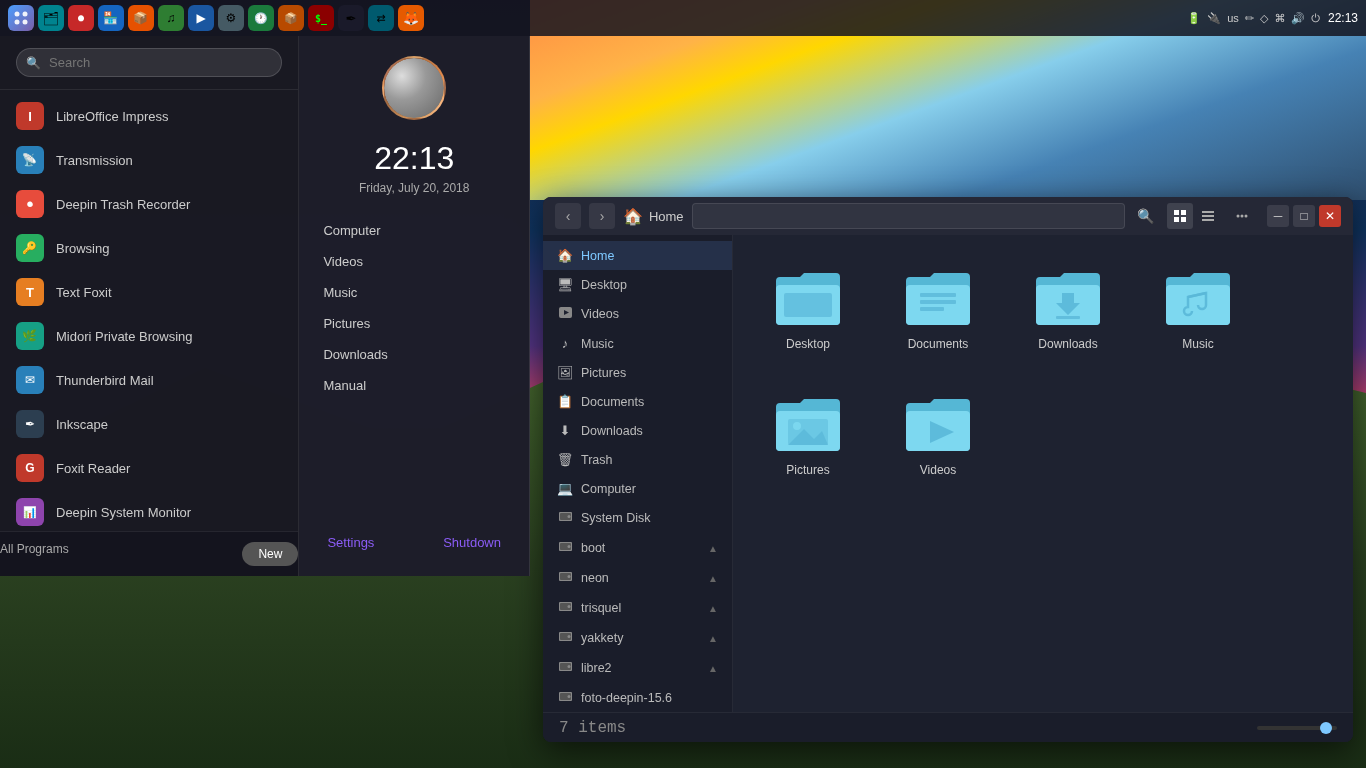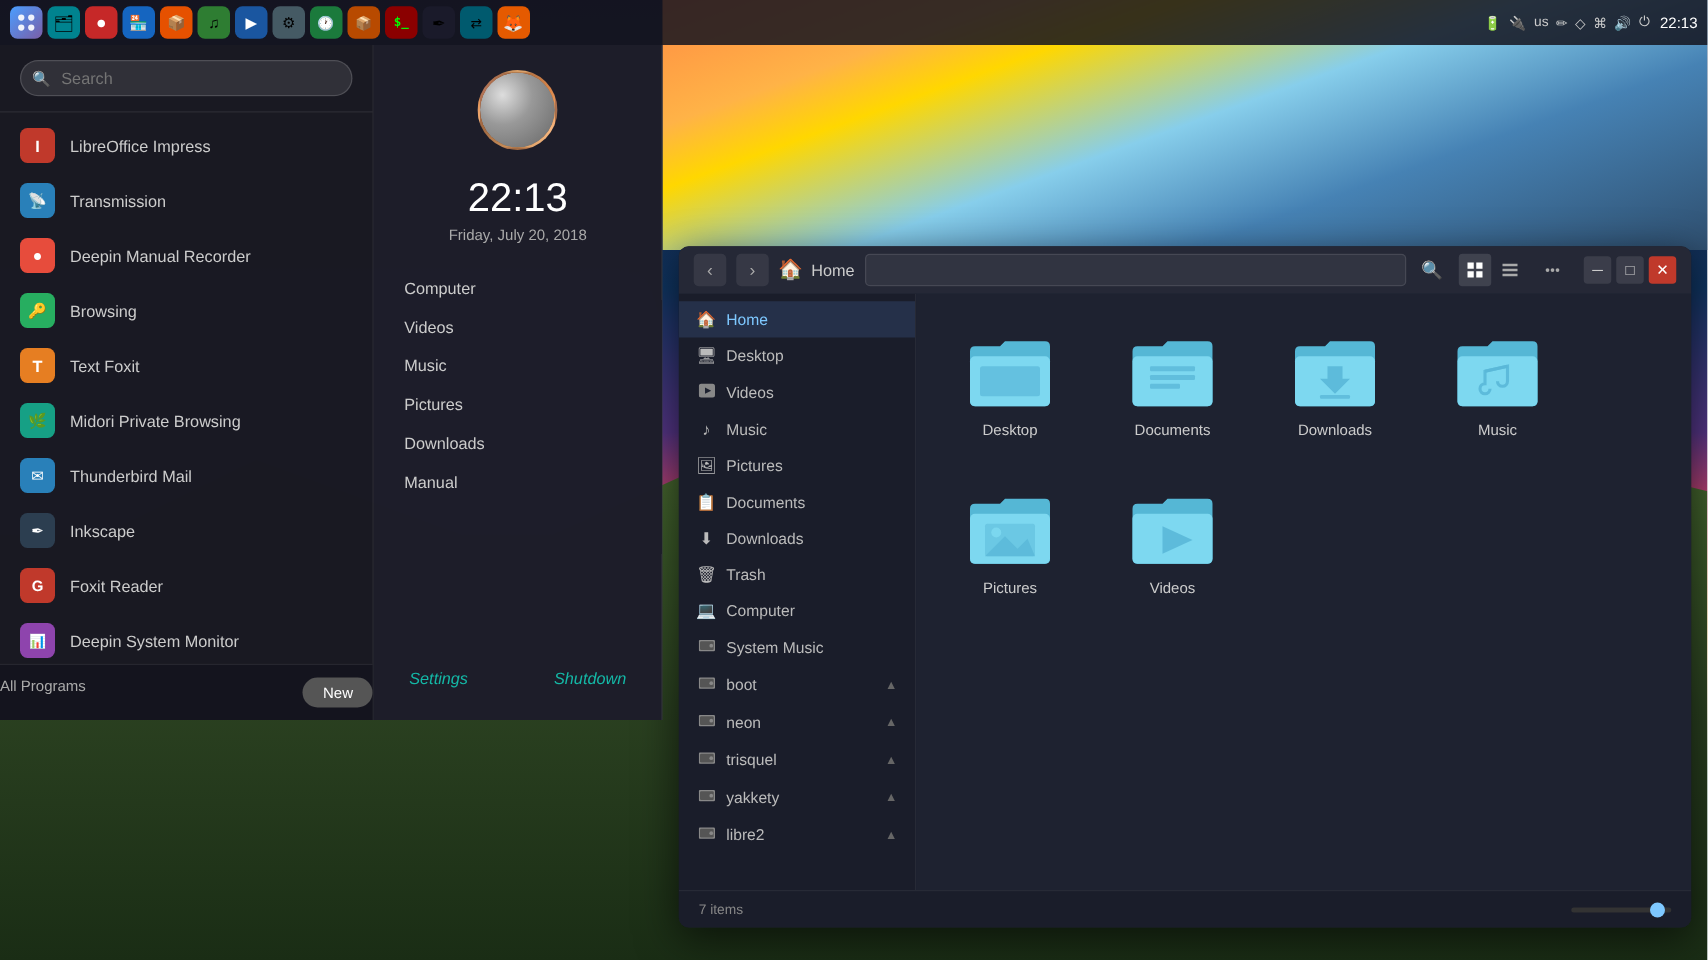--- a/index.html
+++ b/index.html
@@ -117,22 +117,22 @@
     .menu-nav { width: 100%; }
     .menu-nav-item {
       color: #ccc; font-size: 13px; padding: 8px 8px; cursor: pointer;
       border-radius: 4px;
     }
     .start-actions {
       margin-top: auto; width: 100%;
       display: flex; justify-content: space-between; padding-top: 20px;
     }
     .start-action-btn {
-      background: none; border: none; color: #14b8a6; font-size: 13px; cursor: pointer;
-      padding: 6px 12px; border-radius: 4px; font-style: italic;
+      background: none; border: none; color: #8b5cf6; font-size: 13px; cursor: pointer;
+      padding: 6px 12px; border-radius: 4px;
     }
 
     
     .file-manager {
       position: absolute; top: 197px; left: 543px; width: 810px; height: 545px;
       background: #1e2230; border-radius: 8px;
       box-shadow: 0 8px 32px rgba(0,0,0,0.6);
       display: flex; flex-direction: column; z-index: 150;
       overflow: hidden;
     }
@@ -211,21 +211,21 @@
       width: 110px; cursor: pointer; padding: 10px 8px; border-radius: 6px;
     }
     .folder-icon-wrap { position: relative; width: 72px; height: 64px; margin-bottom: 8px; }
     .folder-svg { width: 100%; height: 100%; }
     .fm-folder-label { color: #ccc; font-size: 12px; text-align: center; }
 
     
     .fm-statusbar {
       height: 30px; background: #1a1d2a; border-top: 1px solid rgba(255,255,255,0.06);
       display: flex; align-items: center; justify-content: space-between;
-      padding: 0 16px; color: #888; font-size: 11px; flex-shrink: 0;
+      padding: 0 16px; color: #888; font-size: 16px; flex-shrink: 0; font-family: Liberation Mono, monospace;
     }
     .fm-zoom { display: flex; align-items: center; gap: 6px; }
     .fm-zoom-slider {
       width: 80px; height: 4px; background: #333; border-radius: 2px;
       position: relative;
     }
     .fm-zoom-thumb {
       position: absolute; top: -4px; right: 5px;
       width: 12px; height: 12px; background: #7ec8ff; border-radius: 50%;
     }
@@ -334,21 +334,21 @@
       <div class="app-item">
         <div class="app-icon-box" style="background:#2980b9;">
             <span style="color:#fff;font-size:12px;">📡</span>
           </div>
         <span>Transmission</span>
       </div>
       <div class="app-item">
         <div class="app-icon-box" style="background:#e74c3c;">
             <span style="color:#fff;font-size:12px;">⏺</span>
           </div>
-        <span>Deepin Manual Recorder</span>
+        <span>Deepin Trash Recorder</span>
       </div>
       <div class="app-item">
         <div class="app-icon-box" style="background:#27ae60;">
             <span style="color:#fff;font-size:12px;">🔑</span>
           </div>
         <span>Browsing</span>
       </div>
       <div class="app-item">
         <div class="app-icon-box" style="background:#e67e22;">
             <span style="color:#fff;font-size:13px;font-weight:bold;">T</span>
@@ -501,21 +501,21 @@
         <span>Computer</span>
       </div>
       <div class="fm-sidebar-item">
         <span class="si-icon">
           <svg width="13" height="13" viewBox="0 0 13 13">
               <rect x="0" y="2" width="13" height="9" rx="1" fill="#888"></rect>
               <rect x="1" y="3" width="11" height="7" rx="1" fill="#555"></rect>
               <circle cx="10" cy="6.5" r="1.5" fill="#888"></circle>
             </svg>
         </span>
-        <span>System Music</span>
+        <span>System Disk</span>
       </div>
       <div class="fm-sidebar-item">
         <span class="si-icon">
           <svg width="13" height="13" viewBox="0 0 13 13">
               <rect x="0" y="2" width="13" height="9" rx="1" fill="#888"></rect>
               <rect x="1" y="3" width="11" height="7" rx="1" fill="#555"></rect>
               <circle cx="10" cy="6.5" r="1.5" fill="#888"></circle>
             </svg>
         </span>
         <span>boot</span>
@@ -557,20 +557,30 @@
       <div class="fm-sidebar-item">
         <span class="si-icon">
           <svg width="13" height="13" viewBox="0 0 13 13">
               <rect x="0" y="2" width="13" height="9" rx="1" fill="#888"></rect>
               <rect x="1" y="3" width="11" height="7" rx="1" fill="#555"></rect>
               <circle cx="10" cy="6.5" r="1.5" fill="#888"></circle>
             </svg>
         </span>
         <span>libre2</span>
         <span class="si-eject">▲</span>
+      </div>
+      <div class="fm-sidebar-item">
+        <span class="si-icon">
+          <svg width="13" height="13" viewBox="0 0 13 13">
+              <rect x="0" y="2" width="13" height="9" rx="1" fill="#888"></rect>
+              <rect x="1" y="3" width="11" height="7" rx="1" fill="#555"></rect>
+              <circle cx="10" cy="6.5" r="1.5" fill="#888"></circle>
+            </svg>
+        </span>
+        <span>foto-deepin-15.6</span>
       </div>
     </div>
 
     <div class="fm-content">
       <div class="fm-grid">
 
         <div class="fm-folder-item">
           <div class="folder-icon-wrap">
             <svg class="folder-svg" viewBox="0 0 72 60" xmlns="http://www.w3.org/2000/svg">
               <path d="M4 14 Q4 10 8 10 L28 10 L32 6 L64 6 Q68 6 68 10 L68 54 Q68 58 64 58 L8 58 Q4 58 4 54 Z" fill="#5bc8e8" opacity="0.9"></path>

